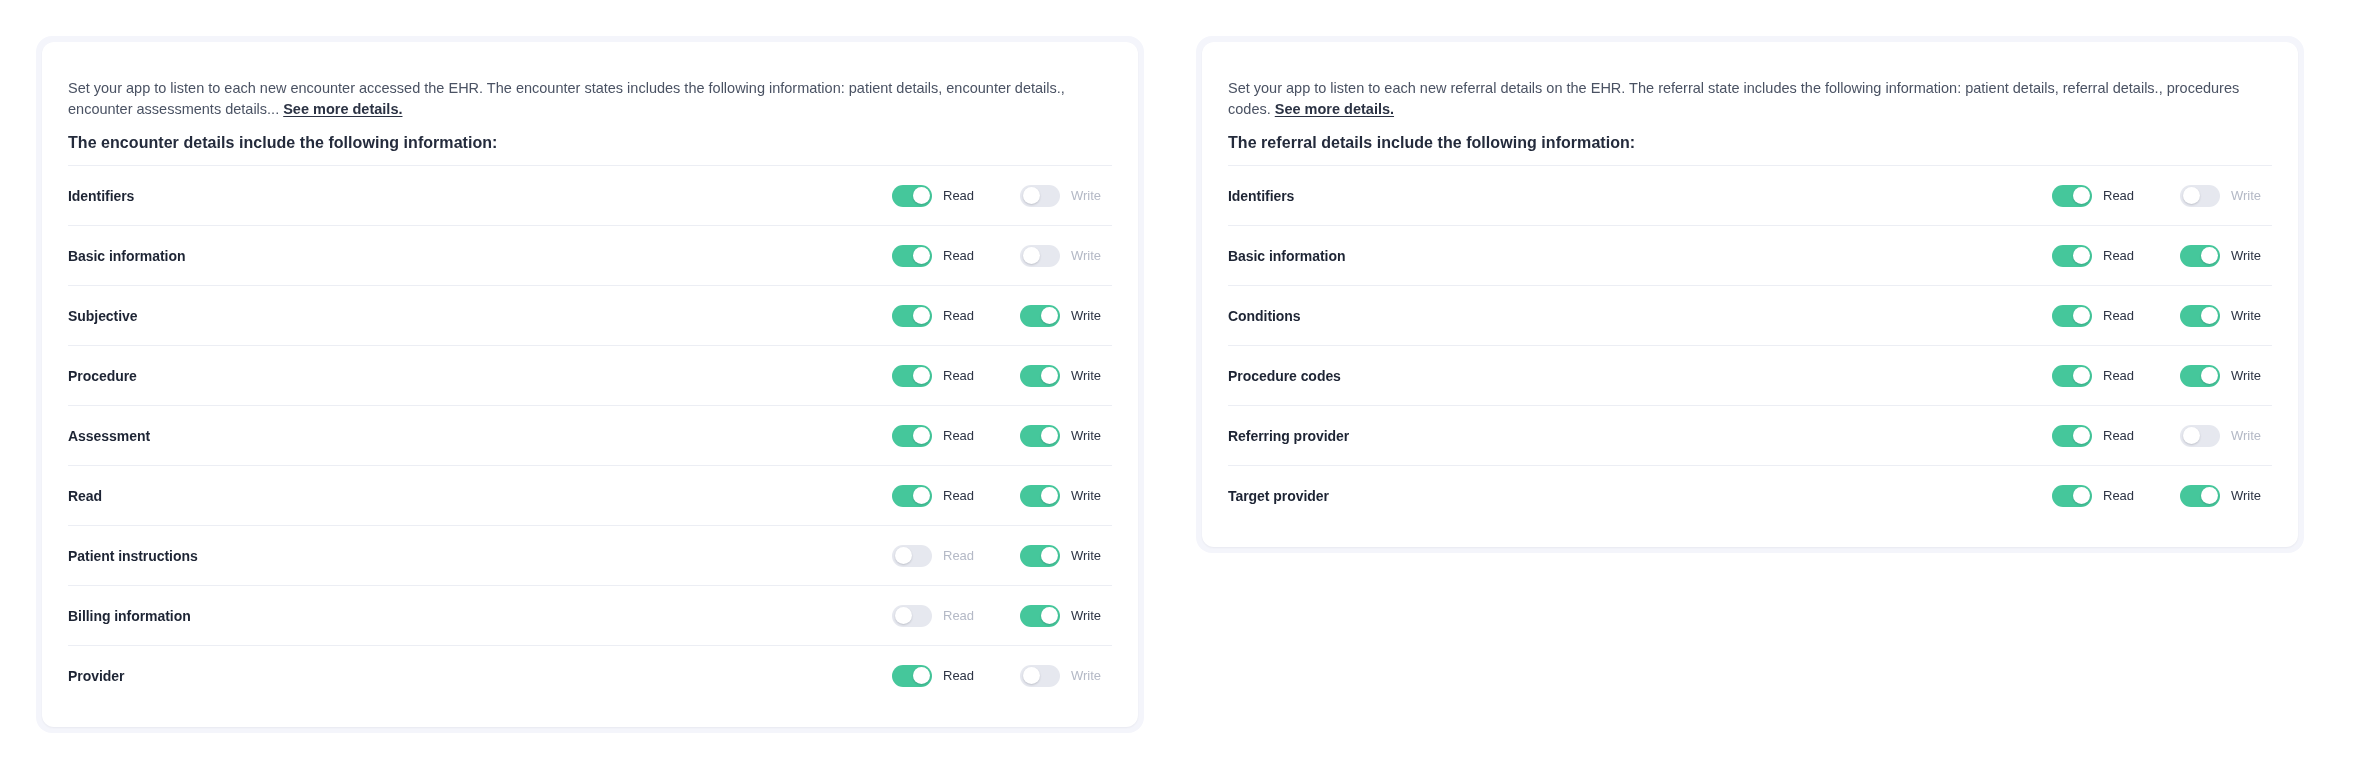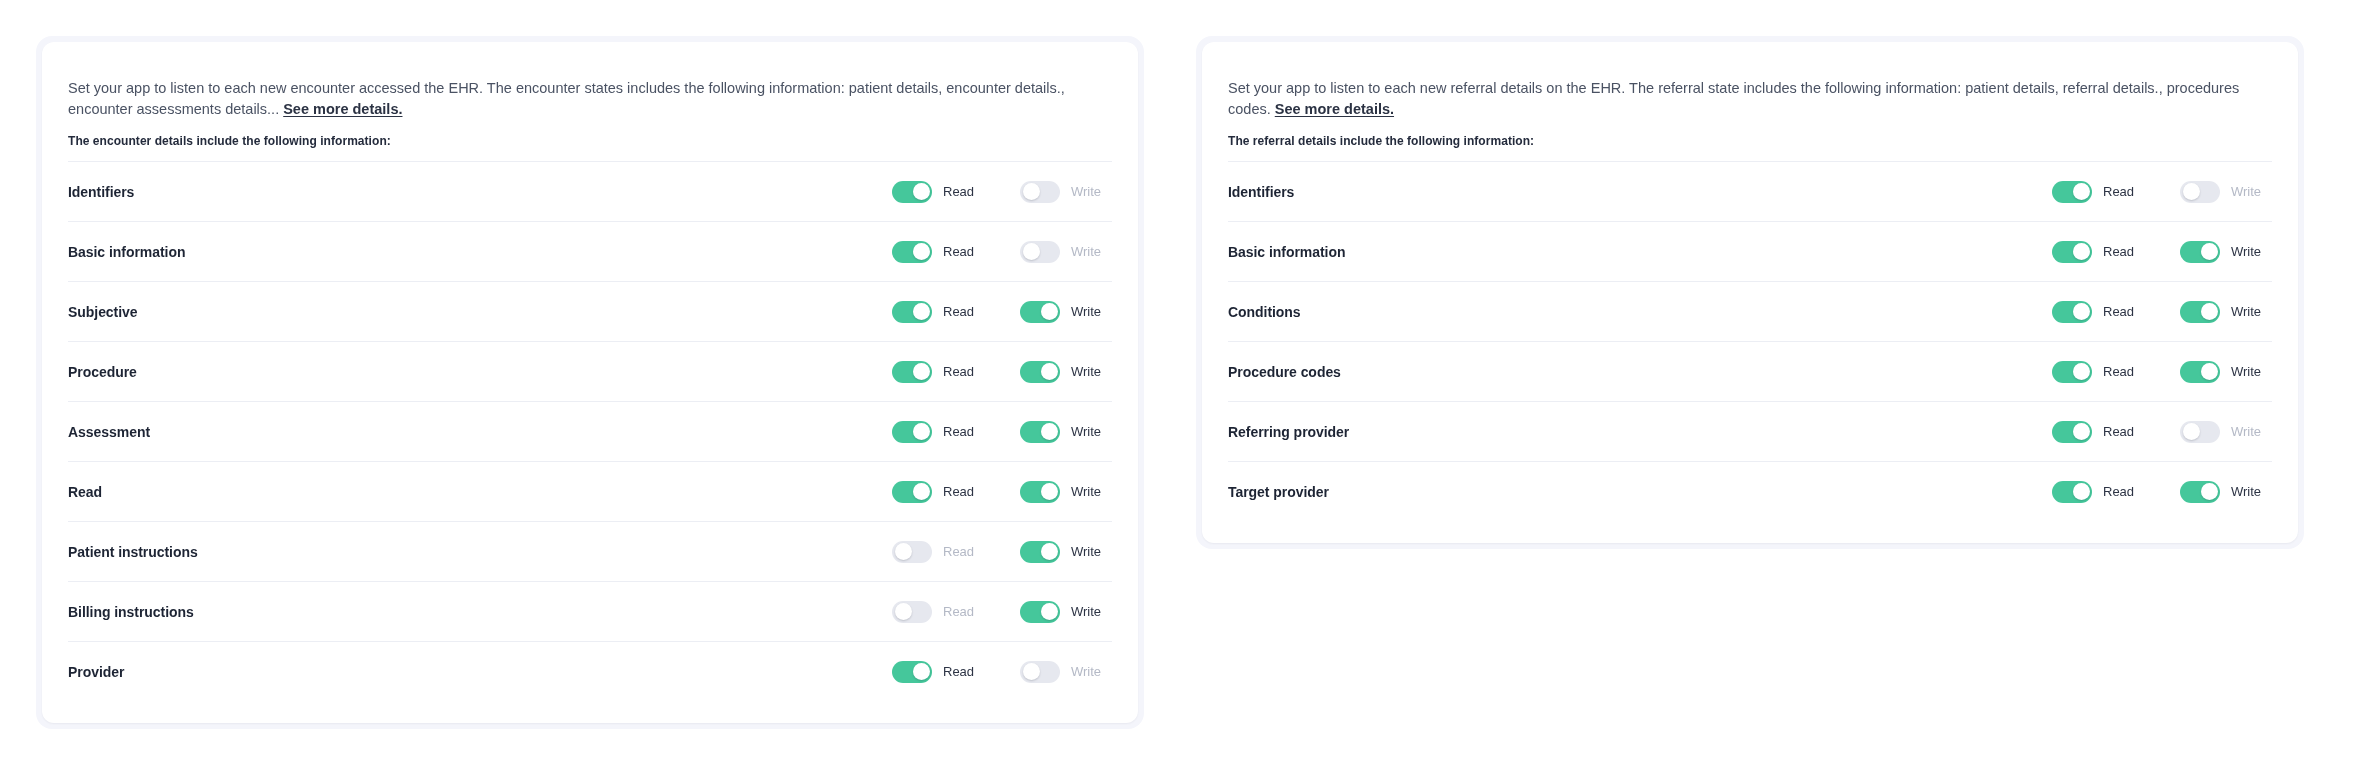--- a/index.html
+++ b/index.html
@@ -90,21 +90,21 @@
     color: #2b3243;
     font-weight: 700;
     text-decoration: underline;
     text-underline-offset: 2px;
     cursor: pointer;
     white-space: nowrap;
   }
 
   .card-subtitle {
     margin-top: 14px;
-    font-size: 12px;
+    font-size: 16px;
     font-weight: 700;
     color: #242b3c;
     letter-spacing: 0.05px;
   }
 
   
   .rows {
     margin-top: 13px;
     padding: 0 26px 22px 26px;
   }
@@ -293,21 +293,21 @@
               </div>
               <div class="toggle-group tg-write">
                 <div class="toggle on" role="switch" aria-checked="true">
                   <span class="knob"></span>
                 </div>
                 <span class="toggle-label">Write</span>
               </div>
             </div>
           </div>
           <div class="row">
-            <div class="row-label">Billing instructions</div>
+            <div class="row-label">Billing information</div>
             <div class="row-controls">
               <div class="toggle-group tg-read">
                 <div class="toggle off" role="switch" aria-checked="false">
                   <span class="knob"></span>
                 </div>
                 <span class="toggle-label muted">Read</span>
               </div>
               <div class="toggle-group tg-write">
                 <div class="toggle on" role="switch" aria-checked="true">
                   <span class="knob"></span>

